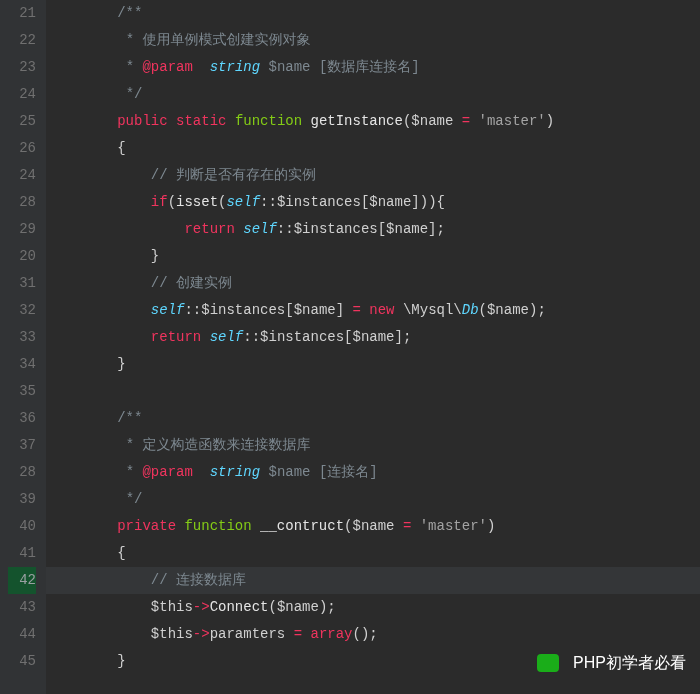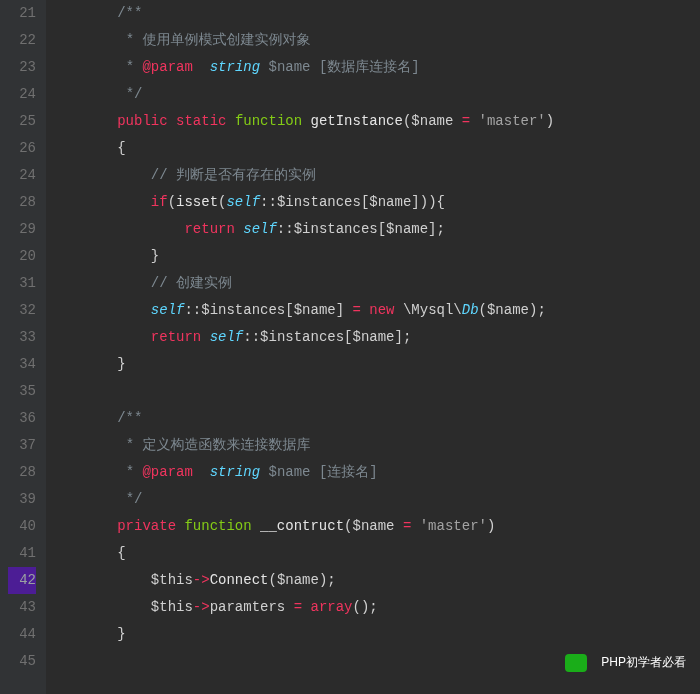--- a/index.html
+++ b/index.html
@@ -1,36 +1,36 @@
 <!DOCTYPE html>
 <html><head>
 <meta charset="utf-8">
 <style>
   html,body{margin:0;padding:0;background:#2b2b2b;font-family:Consolas,"Courier New",monospace;font-size:14px;line-height:27px;color:#bbb;}
   .editor{display:flex;width:700px;height:694px;overflow:hidden;}
   .gutter{background:#313335;color:#707070;text-align:right;padding:0 10px 0 8px;user-select:none;min-width:28px;}
   .gutter .ln{height:27px;}
-  .gutter .ln.hl{background:#4c1d95;color:#9aa0a2;}
+  .gutter .ln.hl{background:#14532d;color:#9aa0a2;}
   .code{position:relative;flex:1;background:#2b2b2b;}
   .line{height:27px;white-space:pre;padding-left:4px;}
   .line.hl{background:#343638;}
   
   .cm{color:#7d8890;}         
   .kw{color:#f0345e;}         
   .fn{color:#84cc16;} 
   .fname{color:#e5e5e5;}      
   .self{color:#5fd7ff;font-style:italic;}
   .var{color:#d0d0d0;}
   .op{color:#f0345e;}
   .str{color:#a3a3a3;}
   .pun{color:#d0d0d0;}
   .ns{color:#5fd7ff;font-style:italic;}
   .tag{color:#f0345e;}
   .typ{color:#5fd7ff;font-style:italic;}
-  .overlay{position:absolute;right:14px;bottom:18px;display:flex;align-items:center;gap:14px;color:#fff;font-family:Arial,"Microsoft YaHei",sans-serif;font-size:12px;}
+  .overlay{position:absolute;right:14px;bottom:18px;display:flex;align-items:center;gap:14px;color:#fff;font-family:Arial,"Microsoft YaHei",sans-serif;font-size:16px;}
   .overlay .bubble{width:22px;height:18px;background:#1aad19;border-radius:4px;position:relative;}
   .overlay .bubble:after{content:"";position:absolute;bottom:-4px;left:6px;border:4px solid transparent;border-top-color:#1aad19;}
 </style>
 </head>
 <body>
 
 <div class="editor">
   <div class="gutter">
     <div class="ln">21</div>
     <div class="ln">22</div>
@@ -74,20 +74,21 @@
     <div class="line">            <span class="self">self</span><span class="pun">::</span><span class="var">$instances</span><span class="pun">[</span><span class="var">$name</span><span class="pun">] </span><span class="op">=</span> <span class="kw">new</span> <span class="var">\Mysql\</span><span class="ns">Db</span><span class="pun">(</span><span class="var">$name</span><span class="pun">);</span></div>
     <div class="line">            <span class="kw">return</span> <span class="self">self</span><span class="pun">::</span><span class="var">$instances</span><span class="pun">[</span><span class="var">$name</span><span class="pun">];</span></div>
     <div class="line">        <span class="pun">}</span></div>
     <div class="line"></div>
     <div class="line">        <span class="cm">/**</span></div>
     <div class="line">         <span class="cm">* </span><span class="cm">定义构造函数来连接数据库</span></div>
     <div class="line">         <span class="cm">* </span><span class="tag">@param</span><span class="cm">  </span><span class="typ">string</span> <span class="cm">$name</span> <span class="cm">[连接名]</span></div>
     <div class="line">         <span class="cm">*/</span></div>
     <div class="line">        <span class="kw">private</span> <span class="fn">function</span> <span class="fname">__contruct</span><span class="pun">(</span><span class="var">$name</span> <span class="op">=</span> <span class="str">'master'</span><span class="pun">)</span></div>
     <div class="line">        <span class="pun">{</span></div>
+    <div class="line hl">            <span class="cm">// 连接数据库</span></div>
     <div class="line">            <span class="var">$this</span><span class="op">-&gt;</span><span class="fname">Connect</span><span class="pun">(</span><span class="var">$name</span><span class="pun">);</span></div>
     <div class="line">            <span class="var">$this</span><span class="op">-&gt;</span><span class="var">paramters</span> <span class="op">=</span> <span class="kw">array</span><span class="pun">();</span></div>
     <div class="line">        <span class="pun">}</span></div>
 
     <div class="overlay">
       <span class="bubble"></span>
       <span>PHP初学者必看</span>
     </div>
   </div>
 </div>

